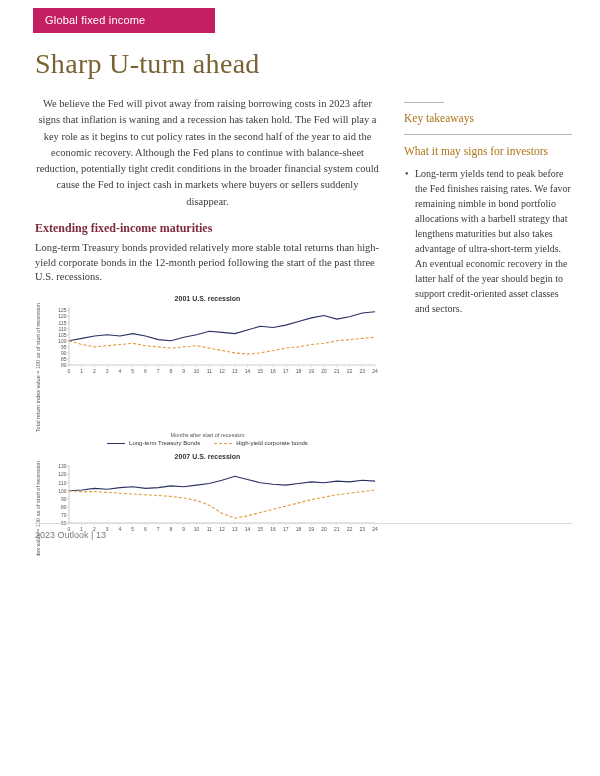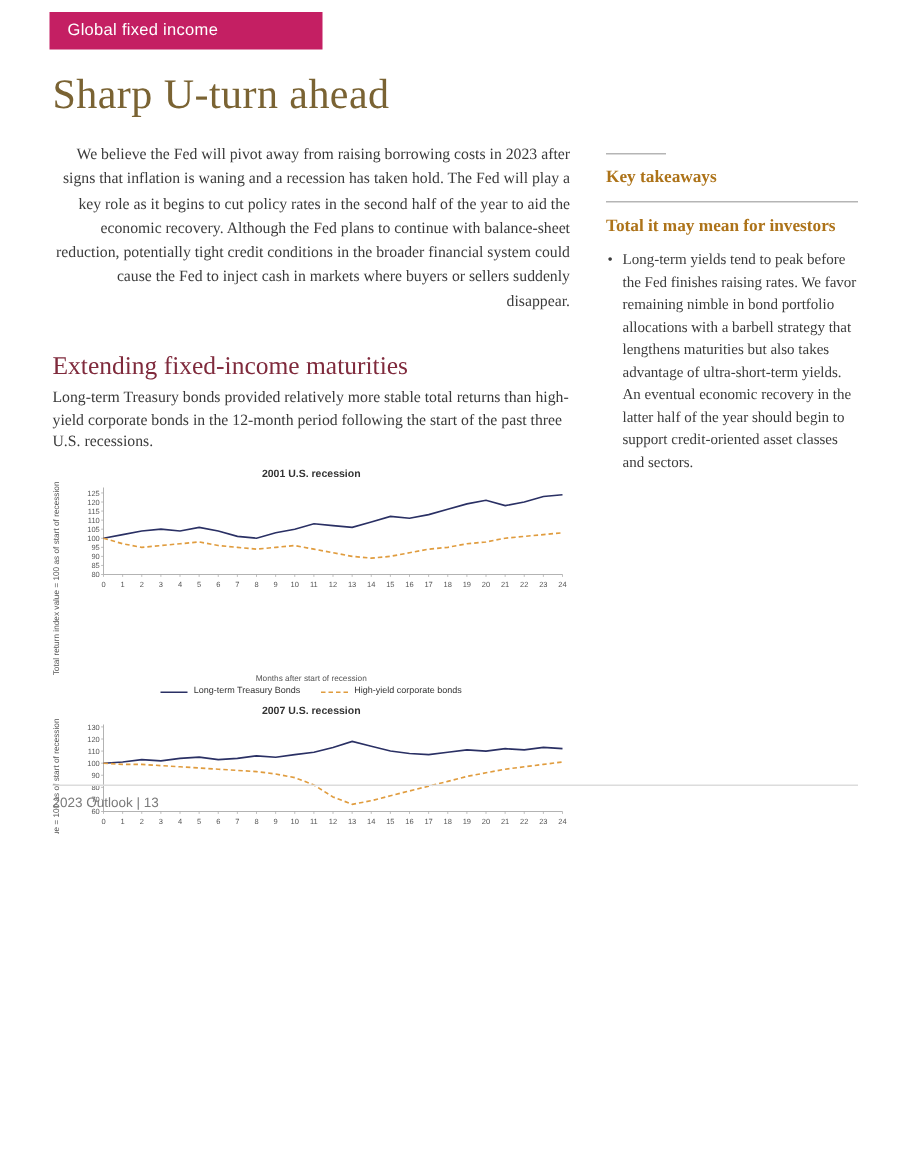--- a/index.html
+++ b/index.html
@@ -11,40 +11,40 @@
     color:#fff;font-family:"Liberation Sans",sans-serif;font-size:11px;letter-spacing:.2px;
     padding:6px 10px 7px 12px}
 
   .content{position:absolute;left:35px;top:48px;right:28px}
   .page-title{font-size:28px;font-weight:400;color:var(--title,#7a6333);letter-spacing:.3px;margin-bottom:16px}
 
   .cols{display:flex;gap:24px}
   .main{width:345px;flex:0 0 345px}
   .sidebar{flex:1;padding-top:6px;font-size:10px}
 
-  .intro{font-size:10.5px;line-height:1.55;color:#3b3b3b;text-align:right}
-
-  .fig-heading{margin-top:24px;font-size:17px;font-weight:normal;color:var(--section_heading,#7f2a3c)}
+  .intro{font-size:10.5px;line-height:1.55;color:#3b3b3b;text-align:center}
+
+  .fig-heading{margin-top:11px;font-size:12px;font-weight:bold;color:var(--section_heading,#7f2a3c)}
   .fig-subtitle{margin-top:5px;margin-bottom:10px;font-size:10.5px;line-height:1.4;color:#3b3b3b}
 
   .chart-block{margin-bottom:7px}
   .chart-title{text-align:center;font-family:"Liberation Sans",sans-serif;font-size:7px;font-weight:bold;color:#333;margin-bottom:1px}
   .chart-row{display:flex;align-items:stretch}
   .ylab{writing-mode:vertical-rl;transform:rotate(180deg);font-family:"Liberation Sans",sans-serif;
     font-size:5.5px;line-height:1.25;color:#555;text-align:center;width:14px;flex:0 0 14px}
   svg.plot{width:330px;height:74px;display:block}
   svg text{font-family:"Liberation Sans",sans-serif}
   .xlab{text-align:center;font-family:"Liberation Sans",sans-serif;font-size:5.5px;color:#555;margin-top:0px}
   .legend{display:flex;justify-content:center;gap:14px;margin-top:2px;font-family:"Liberation Sans",sans-serif;font-size:6px;color:#333}
   .legend-item{display:flex;align-items:center;gap:4px}
   .swatch{width:18px;height:0;border-top:1.6px solid var(--treasury,#2a3064)}
   .swatch.dashed{border-top-style:dashed;border-top-color:var(--high_yield,#e09c3e)}
 
   .sb-rule-short{width:40px;border-top:1px solid #b5b5b5;margin-bottom:9px}
-  .sb-head{font-size:11.5px;font-weight:bold;color:var(--sidebar_heading,#ad7319);margin-bottom:9px}
+  .sb-head{font-size:11.5px;font-weight:normal;color:var(--sidebar_heading,#ad7319);margin-bottom:9px}
   .sb-list{list-style:none}
   .sb-list li{position:relative;padding-left:11px;margin-bottom:10px;line-height:1.5;font-size:10px;color:#3b3b3b}
   .sb-list li::before{content:"\2022";position:absolute;left:1px;top:0;color:#3b3b3b}
   .sb-divider{border-top:1px solid #b5b5b5;margin:10px 0 10px}
 
   .footer{position:absolute;left:35px;right:28px;bottom:16px;border-top:1px solid #dcdcdc;
     padding-top:6px;text-align:left;font-family:"Liberation Sans",sans-serif;font-size:9px;color:#7a7a7a}
 </style>
 </head>
 <body>
@@ -343,21 +343,21 @@
         </div>
 
       </div>
 
       <div class="sidebar">
         <div class="sb-rule-short"></div>
         <div class="sb-head">Key takeaways</div>
         <ul class="sb-list">
         </ul>
         <div class="sb-divider"></div>
-        <div class="sb-head">Total it may mean for investors</div>
+        <div class="sb-head">What it may signs for investors</div>
         <ul class="sb-list">
           <li>Long-term yields tend to peak before the Fed finishes raising rates. We favor remaining nimble in bond portfolio allocations with a barbell strategy that lengthens maturities but also takes advantage of ultra-short-term yields. An eventual economic recovery in the latter half of the year should begin to support credit-oriented asset classes and sectors.</li>
         </ul>
       </div>
     </div>
   </div>
 
   <div class="footer">
     <span>2023 Outlook | 13</span>
   </div>

